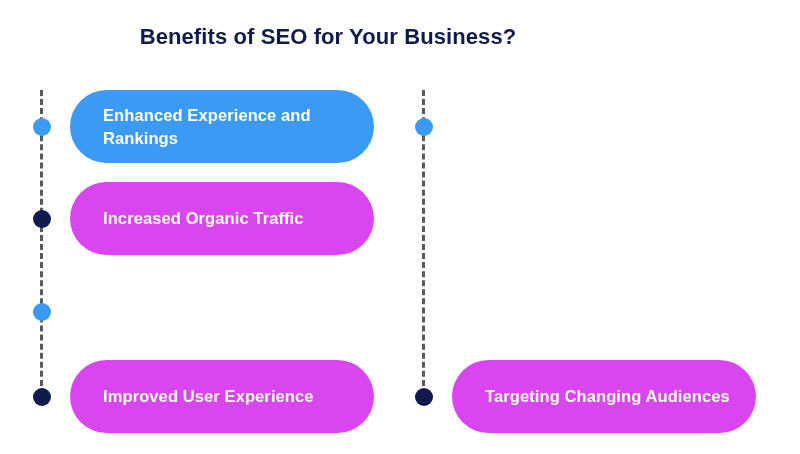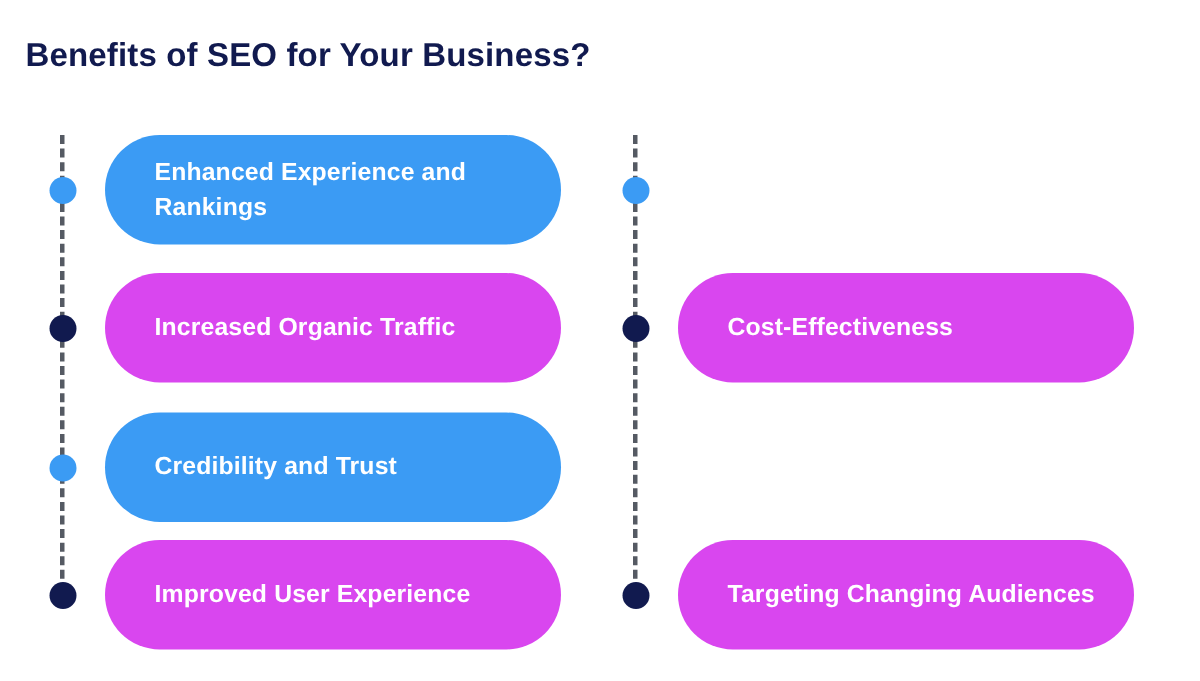--- a/index.html
+++ b/index.html
@@ -21,26 +21,26 @@
     height: 454px;
     background: #ffffff;
   }
 
   
   .title {
     position: absolute;
     top: 22px;
     left: 0;
     width: 656px;
+    text-align: center;
     font-size: 22px;
     font-weight: bold;
     color: #111a4f;
     letter-spacing: 0.1px;
     line-height: 30px;
-    padding-left: 17px;
   }
 
   
   .column {
     position: absolute;
     top: 90px;
     height: 350px;
   }
   .column-left  { left: 30px;  width: 350px; }
   .column-right { left: 412px; width: 350px; }
@@ -124,46 +124,37 @@
 
     <div class="row row-1">
       <span class="dot navy"></span>
       <div class="card navy">
         <span class="card-label">Increased Organic Traffic</span>
       </div>
     </div>
 
     <div class="row row-2">
       <span class="dot blue"></span>
-      <div class="card blue">
-        <span class="card-label">Credibility and Trust</span>
-      </div>
     </div>
 
     <div class="row row-3">
       <span class="dot navy"></span>
       <div class="card navy">
         <span class="card-label">Improved User Experience</span>
       </div>
     </div>
   </div>
 
   <div class="column column-right">
     <div class="rail"></div>
 
     <div class="row row-0">
       <span class="dot blue"></span>
     </div>
 
-    <div class="row row-1">
-      <span class="dot navy"></span>
-      <div class="card navy">
-        <span class="card-label">Cost-Effectiveness</span>
-      </div>
-    </div>
 
 
     <div class="row row-3">
       <span class="dot navy"></span>
       <div class="card navy">
         <span class="card-label">Targeting Changing Audiences</span>
       </div>
     </div>
   </div>
 

